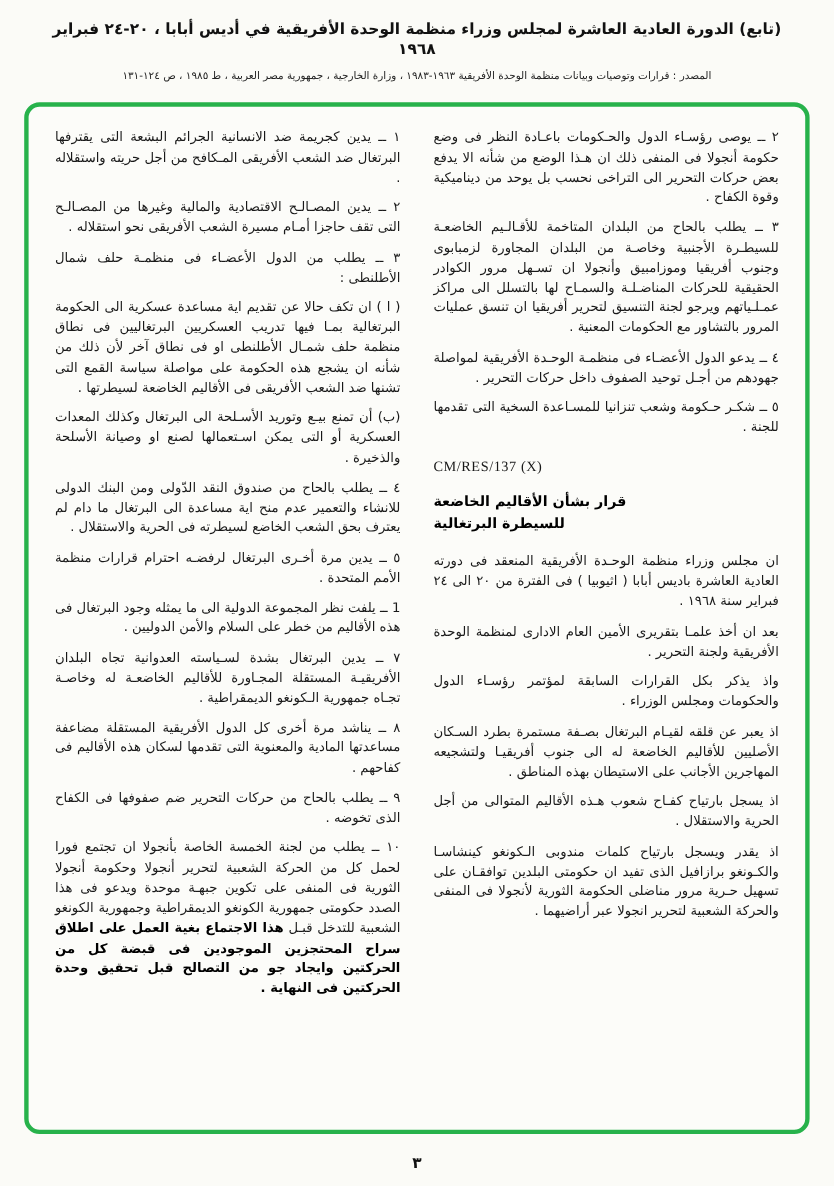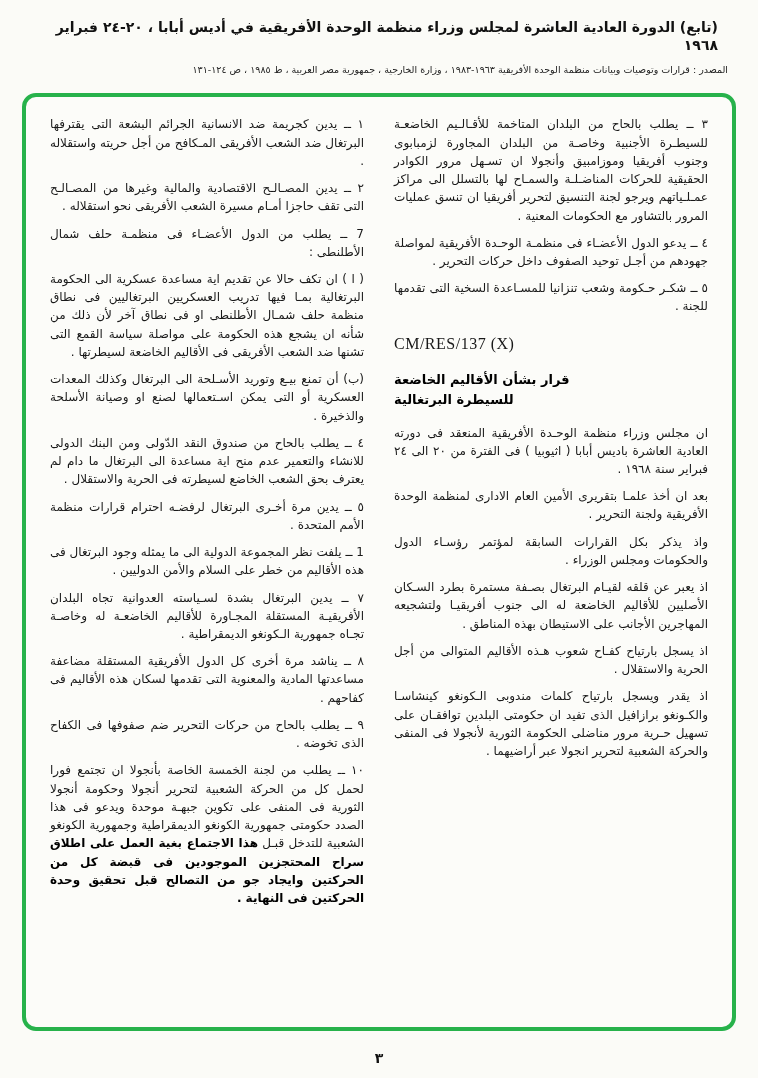--- a/index.html
+++ b/index.html
@@ -10,21 +10,21 @@
     width: 758px;
     height: 1078px;
     position: relative;
     background: #fbfbf7;
     font-family: "DejaVu Sans", sans-serif;
     color: #1c1c1c;
     direction: rtl;
     overflow: hidden;
   }
   .page-header {
-    text-align: right;
+    text-align: center;
     padding-top: 18px;
   }
   .page-title {
     font-size: 14px;
     font-weight: bold;
     color: #111;
     line-height: 1.3;
     padding: 0 40px;
   }
   .page-source {
@@ -61,21 +61,21 @@
     margin: 0 0 9px 0;
   }
   .bold {
     font-weight: bold;
     color: #000;
   }
   .latin {
     direction: ltr;
     text-align: left;
     font-family: "Liberation Serif", serif;
-    font-size: 16px;
+    font-size: 13px;
     margin-top: 16px;
     margin-bottom: 14px;
     letter-spacing: 0.5px;
   }
   .heading {
     text-align: left;
     font-weight: bold;
     white-space: pre-line;
     font-size: 13px;
     margin: 6px 0 14px 0;
@@ -97,38 +97,39 @@
 
 <header class="page-header">
   <div class="page-title">(تابع) الدورة العادية العاشرة لمجلس وزراء منظمة الوحدة الأفريقية في أديس أبابا ، ٢٠-٢٤ فبراير ١٩٦٨</div>
   <div class="page-source">المصدر : قرارات وتوصيات وبيانات منظمة الوحدة الأفريقية ١٩٦٣-١٩٨٣ ، وزارة الخارجية ، جمهورية مصر العربية ، ط ١٩٨٥ ، ص ١٢٤-١٣١</div>
 </header>
 
 <div class="content-box">
   <div class="columns">
 
     <div class="col">
+      <p class="para">٢ ــ يوصى رؤسـاء الدول والحـكومات باعـادة النظر فى وضع حكومة أنجولا فى المنفى ذلك ان هـذا الوضع من شأنه الا يدفع بعض حركات التحرير الى التراخى نحسب بل يوحد من ديناميكية وقوة الكفاح .</p>
       <p class="para">٣ ــ يطلب بالحاح من البلدان المتاخمة للأقـالـيم الخاضعـة للسيطـرة الأجنبية وخاصـة من البلدان المجاورة لزمبابوى وجنوب أفريقيا وموزامبيق وأنجولا ان تسـهل مرور الكوادر الحقيقية للحركات المناضـلـة والسمـاح لها بالتسلل الى مراكز عمـلـياتهم ويرجو لجنة التنسيق لتحرير أفريقيا ان تنسق عمليات المرور بالتشاور مع الحكومات المعنية .</p>
       <p class="para">٤ ــ يدعو الدول الأعضـاء فى منظمـة الوحـدة الأفريقية لمواصلة جهودهم من أجـل توحيد الصفوف داخل حركات التحرير .</p>
       <p class="para">٥ ــ شكـر حـكومة وشعب تنزانيا للمسـاعدة السخية التى تقدمها للجنة .</p>
       <p class="para latin">CM/RES/137  (X)</p>
       <h2 class="heading">قرار بشأن الأقاليم الخاضعة
 للسيطرة البرتغالية</h2>
       <p class="para">ان مجلس وزراء منظمة الوحـدة الأفريقية المنعقد فى دورته العادية العاشرة باديس أبابا ( اثيوبيا ) فى الفترة من ٢٠ الى ٢٤ فبراير سنة ١٩٦٨ .</p>
       <p class="para">بعد ان أخذ علمـا بتقريرى الأمين العام الادارى لمنظمة الوحدة الأفريقية ولجنة التحرير .</p>
       <p class="para">واذ يذكر بكل القرارات السابقة لمؤتمر رؤسـاء الدول والحكومات ومجلس الوزراء .</p>
       <p class="para">اذ يعبر عن قلقه لقيـام البرتغال بصـفة مستمرة بطرد السـكان الأصليين للأقاليم الخاضعة له الى جنوب أفريقيـا ولتشجيعه المهاجرين الأجانب على الاستيطان بهذه المناطق .</p>
       <p class="para">اذ يسجل بارتياح كفـاح شعوب هـذه الأقاليم المتوالى من أجل الحرية والاستقلال .</p>
       <p class="para">اذ يقدر ويسجل بارتياح كلمات مندوبى الـكونغو كينشاسـا والكـونغو برازافيل الذى تفيد ان حكومتى البلدين توافقـان على تسهيل حـرية مرور مناضلى الحكومة الثورية لأنجولا فى المنفى والحركة الشعبية لتحرير انجولا عبر أراضيهما .</p>
     </div>
 
     <div class="col">
       <p class="para">١ ــ يدين كجريمة ضد الانسانية الجرائم البشعة التى يقترفها البرتغال ضد الشعب الأفريقى المـكافح من أجل حريته واستقلاله .</p>
       <p class="para">٢ ــ يدين المصـالـح الاقتصادية والمالية وغيرها من المصـالـح التى تقف حاجزا أمـام مسيرة الشعب الأفريقى نحو استقلاله .</p>
-      <p class="para">7 ــ يطلب من الدول الأعضـاء فى منظمـة حلف شمال الأطلنطى :</p>
+      <p class="para">٣ ــ يطلب من الدول الأعضـاء فى منظمـة حلف شمال الأطلنطى :</p>
       <p class="para">( ا ) ان تكف حالا عن تقديم اية مساعدة عسكرية الى الحكومة البرتغالية بمـا فيها تدريب العسكريين البرتغاليين فى نطاق منظمة حلف شمـال الأطلنطى او فى نطاق آخر لأن ذلك من شأنه ان يشجع هذه الحكومة على مواصلة سياسة القمع التى تشنها ضد الشعب الأفريقى فى الأقاليم الخاضعة لسيطرتها .</p>
       <p class="para">(ب) أن تمنع بيـع وتوريد الأسـلحة الى البرتغال وكذلك المعدات العسكرية أو التى يمكن اسـتعمالها لصنع او وصيانة الأسلحة والذخيرة .</p>
       <p class="para">٤ ــ يطلب بالحاح من صندوق النقد الدّولى ومن البنك الدولى للانشاء والتعمير عدم منح اية مساعدة الى البرتغال ما دام لم يعترف بحق الشعب الخاضع لسيطرته فى الحرية والاستقلال .</p>
       <p class="para">٥ ــ يدين مرة أخـرى البرتغال لرفضـه احترام قرارات منظمة الأمم المتحدة .</p>
       <p class="para">1 ــ يلفت نظر المجموعة الدولية الى ما يمثله وجود البرتغال فى هذه الأقاليم من خطر على السلام والأمن الدوليين .</p>
       <p class="para">٧ ــ يدين البرتغال بشدة لسـياسته العدوانية تجاه البلدان الأفريقيـة المستقلة المجـاورة للأقاليم الخاضعـة له وخاصـة تجـاه جمهورية الـكونغو الديمقراطية .</p>
       <p class="para">٨ ــ يناشد مرة أخرى كل الدول الأفريقية المستقلة مضاعفة مساعدتها المادية والمعنوية التى تقدمها لسكان هذه الأقاليم فى كفاحهم .</p>
       <p class="para">٩ ــ يطلب بالحاح من حركات التحرير ضم صفوفها فى الكفاح الذى تخوضه .</p>
       <p class="para"><span>١٠ ــ يطلب من لجنة الخمسة الخاصة بأنجولا ان تجتمع فورا لحمل كل من الحركة الشعبية لتحرير أنجولا وحكومة أنجولا الثورية فى المنفى على تكوين جبهـة موحدة ويدعو فى هذا الصدد حكومتى جمهورية الكونغو الديمقراطية وجمهورية الكونغو الشعبية للتدخل قبـل</span> <span class="bold">هذا الاجتماع بغية العمل على اطلاق سراح المحتجزين الموجودين فى قبضة كل من الحركتين وايجاد جو من التصالح قبل تحقيق وحدة الحركتين فى النهاية .</span></p>
     </div>

